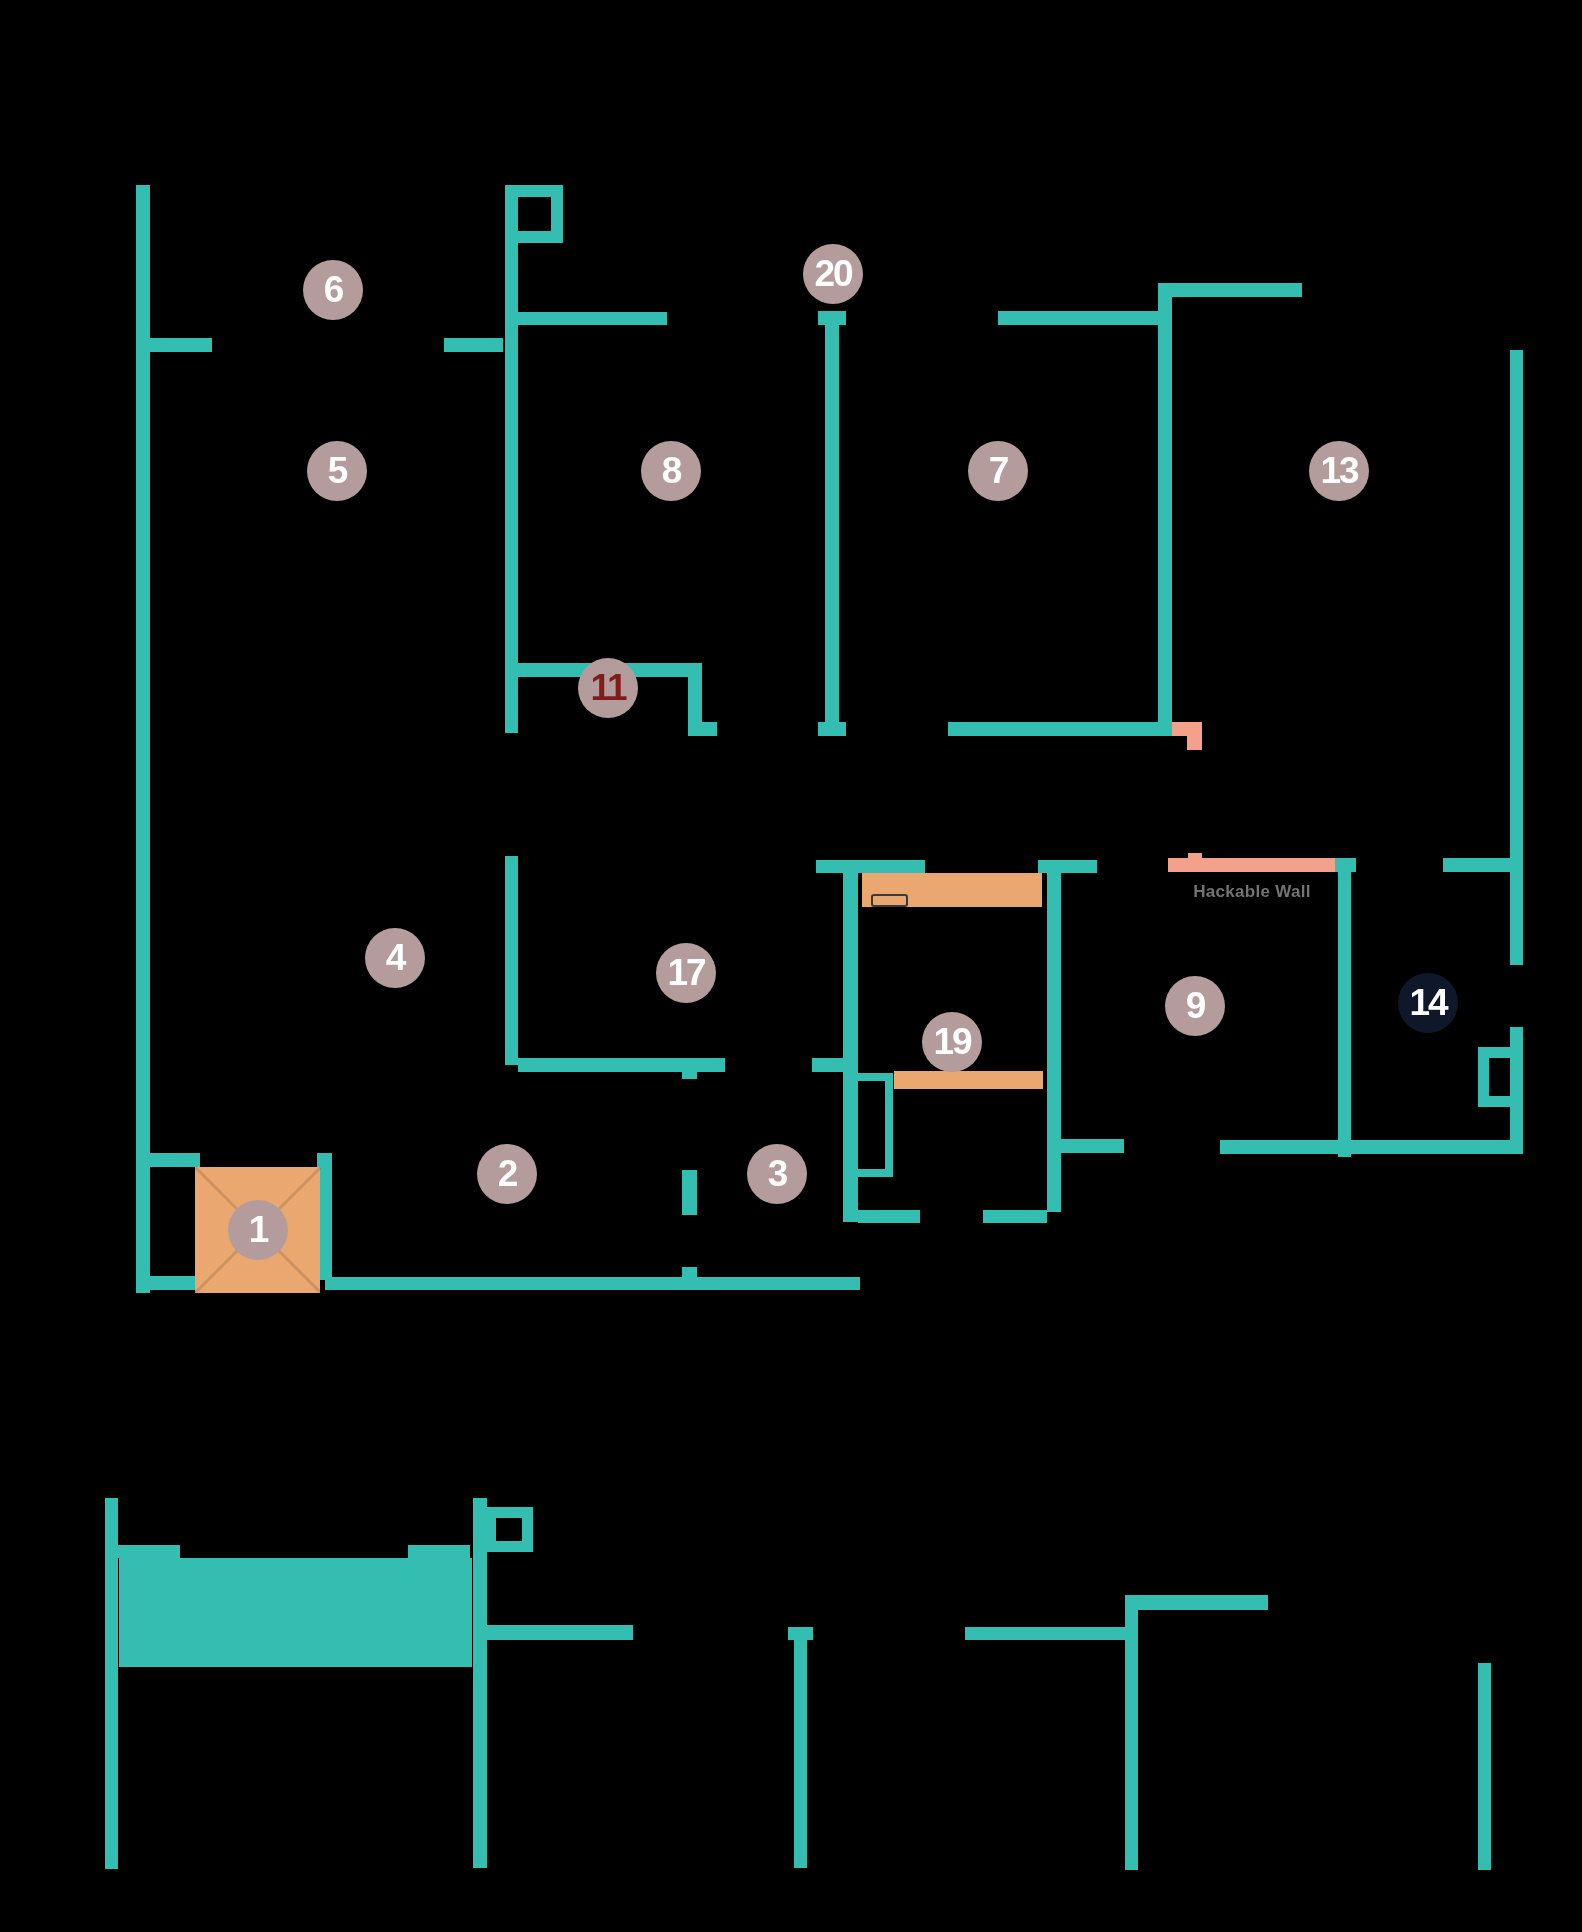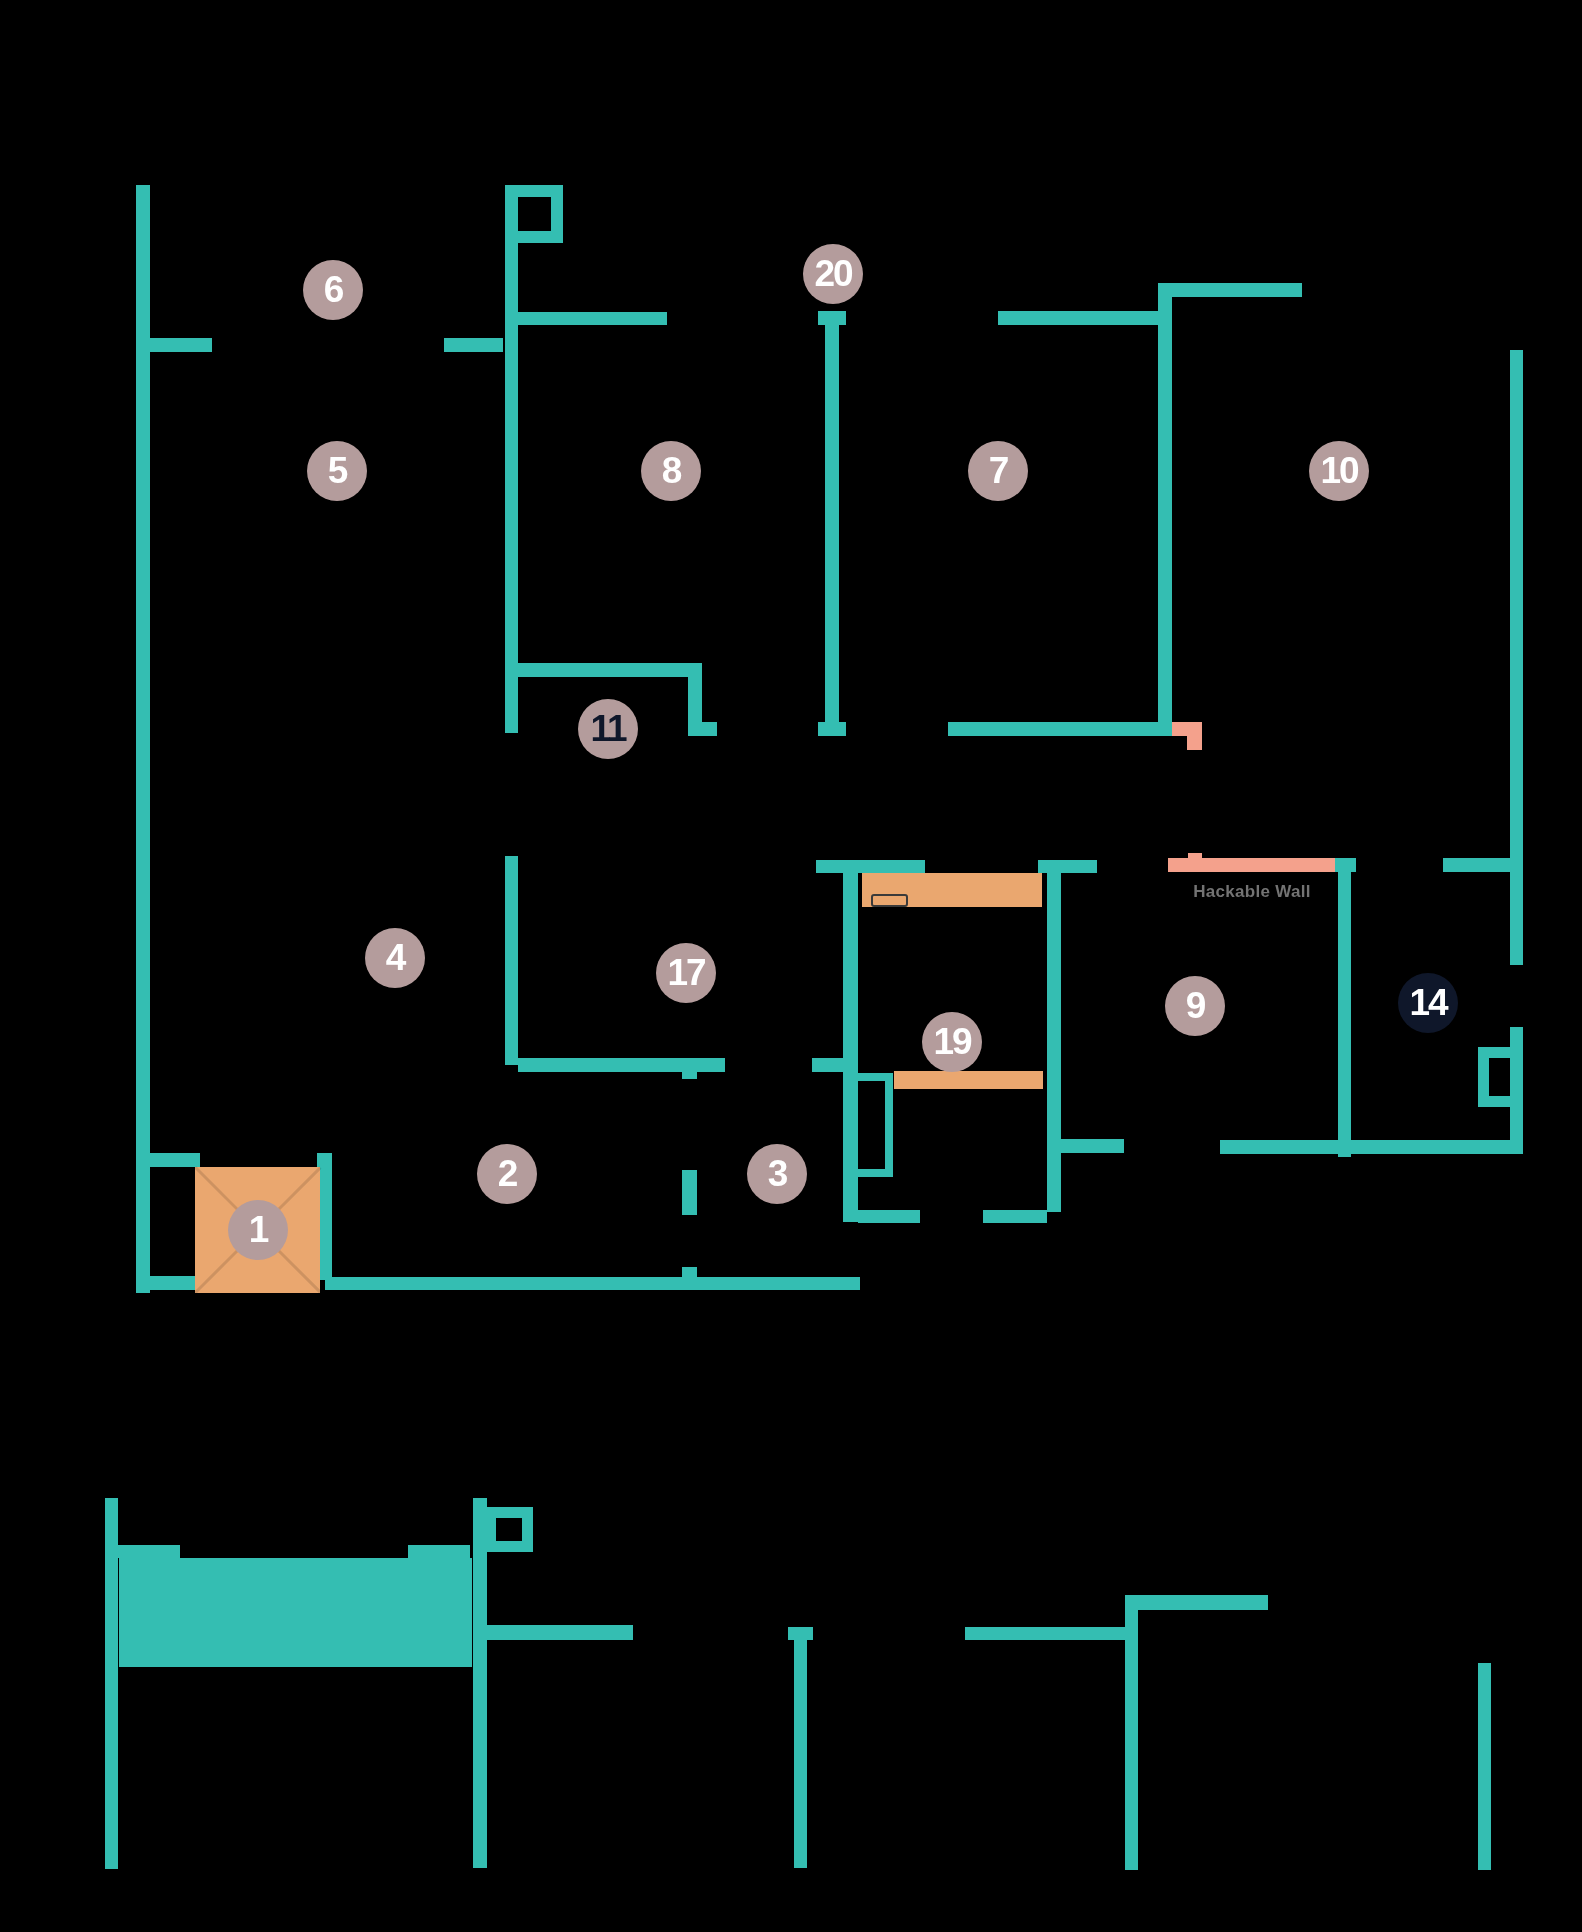--- a/index.html
+++ b/index.html
@@ -85,18 +85,18 @@
     <div class="marker" style="left: 228px; top: 1200px; width: 60px; height: 60px; background: rgb(180, 156, 156); color: rgb(255, 255, 255);">1</div>
     <div class="marker" style="left: 477px; top: 1144px; width: 60px; height: 60px; background: rgb(180, 156, 156); color: rgb(255, 255, 255);">2</div>
     <div class="marker" style="left: 747px; top: 1144px; width: 60px; height: 60px; background: rgb(180, 156, 156); color: rgb(255, 255, 255);">3</div>
     <div class="marker" style="left: 365px; top: 928px; width: 60px; height: 60px; background: rgb(180, 156, 156); color: rgb(255, 255, 255);">4</div>
     <div class="marker" style="left: 307px; top: 441px; width: 60px; height: 60px; background: rgb(180, 156, 156); color: rgb(255, 255, 255);">5</div>
     <div class="marker" style="left: 303px; top: 260px; width: 60px; height: 60px; background: rgb(180, 156, 156); color: rgb(255, 255, 255);">6</div>
     <div class="marker" style="left: 968px; top: 441px; width: 60px; height: 60px; background: rgb(180, 156, 156); color: rgb(255, 255, 255);">7</div>
     <div class="marker" style="left: 641px; top: 441px; width: 60px; height: 60px; background: rgb(180, 156, 156); color: rgb(255, 255, 255);">8</div>
     <div class="marker" style="left: 1165px; top: 976px; width: 60px; height: 60px; background: rgb(180, 156, 156); color: rgb(255, 255, 255);">9</div>
     <div class="marker" style="left: 922px; top: 1012px; width: 60px; height: 60px; background: rgb(180, 156, 156); color: rgb(255, 255, 255);">19</div>
-    <div class="marker" style="left: 578px; top: 699px; width: 60px; height: 60px; background: rgb(180, 156, 156); color: #0f172a;">11</div>
+    <div class="marker" style="left: 578px; top: 658px; width: 60px; height: 60px; background: rgb(180, 156, 156); color: #7f1d1d;">11</div>
     <div class="marker" style="left: 656px; top: 943px; width: 60px; height: 60px; background: rgb(180, 156, 156); color: rgb(255, 255, 255);">17</div>
-    <div class="marker" style="left: 1309px; top: 441px; width: 60px; height: 60px; background: rgb(180, 156, 156); color: rgb(255, 255, 255);">10</div>
+    <div class="marker" style="left: 1309px; top: 441px; width: 60px; height: 60px; background: rgb(180, 156, 156); color: rgb(255, 255, 255);">13</div>
     <div class="marker" style="left: 1398px; top: 973px; width: 60px; height: 60px; background: #0f172a; color: rgb(255, 255, 255);">14</div>
     <div class="marker" style="left: 803px; top: 244px; width: 60px; height: 60px; background: rgb(180, 156, 156); color: rgb(255, 255, 255);">20</div>
   </div>
 
 </body></html>

